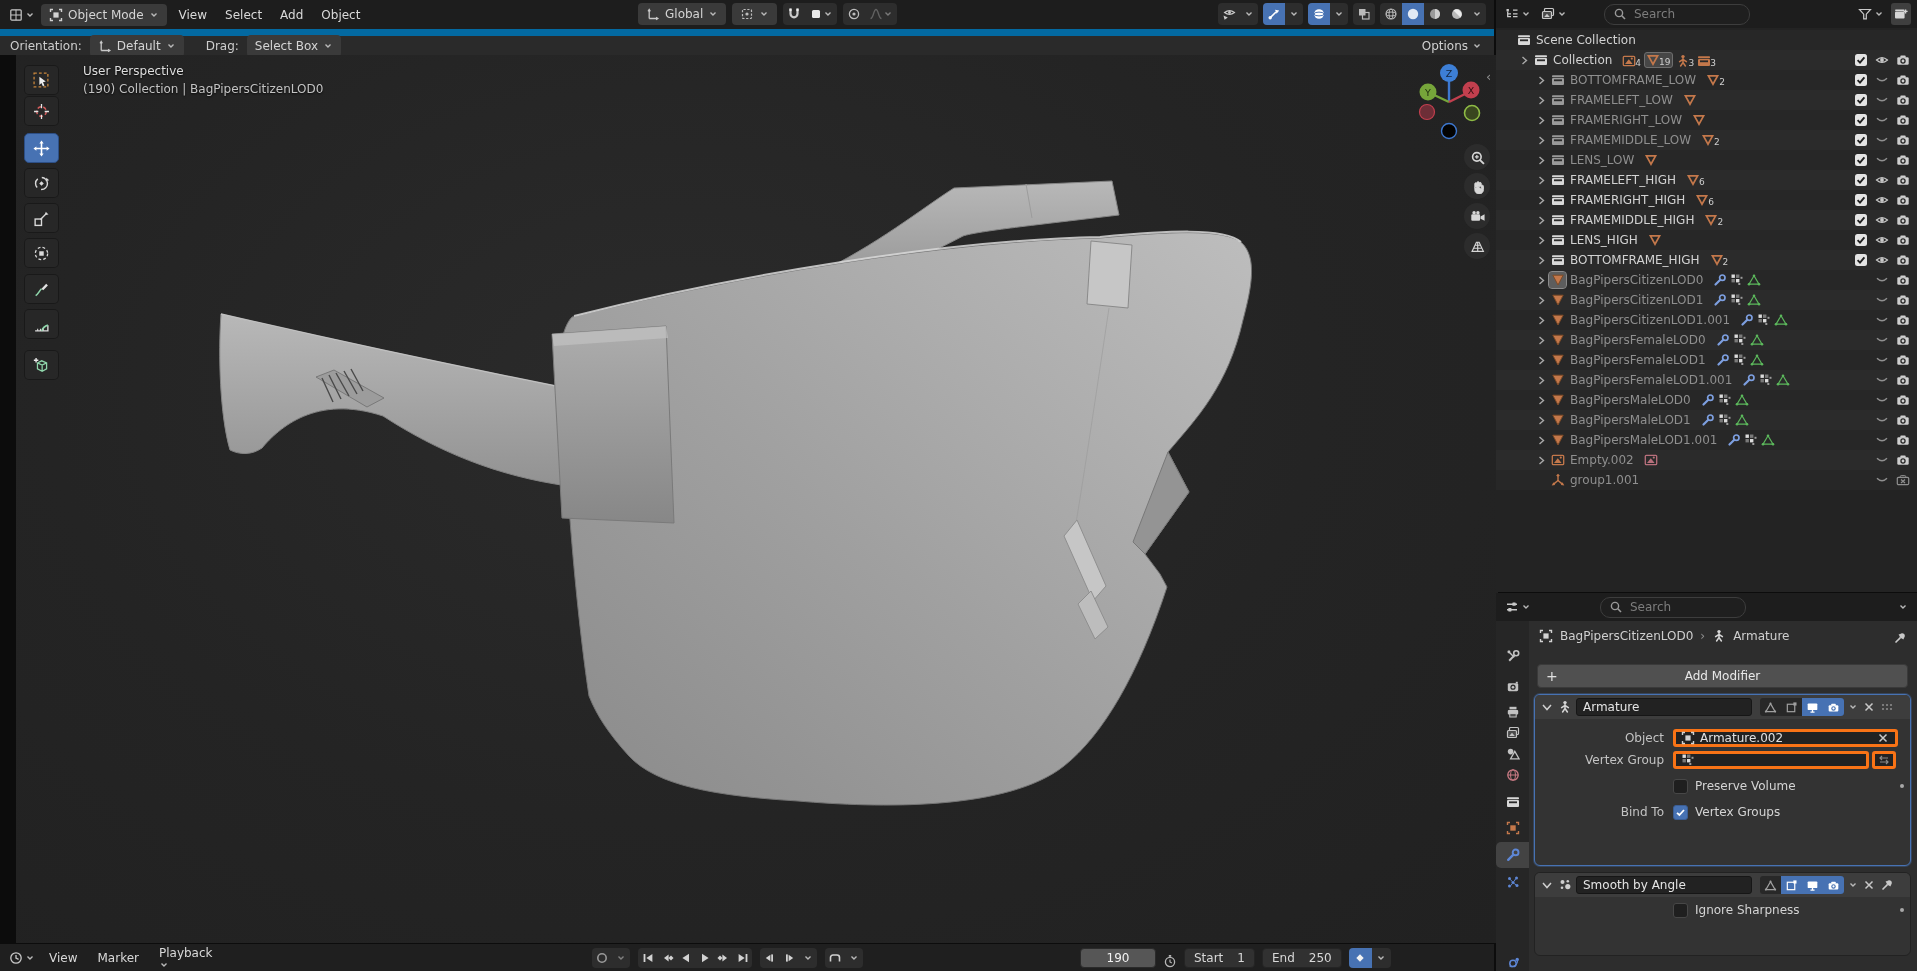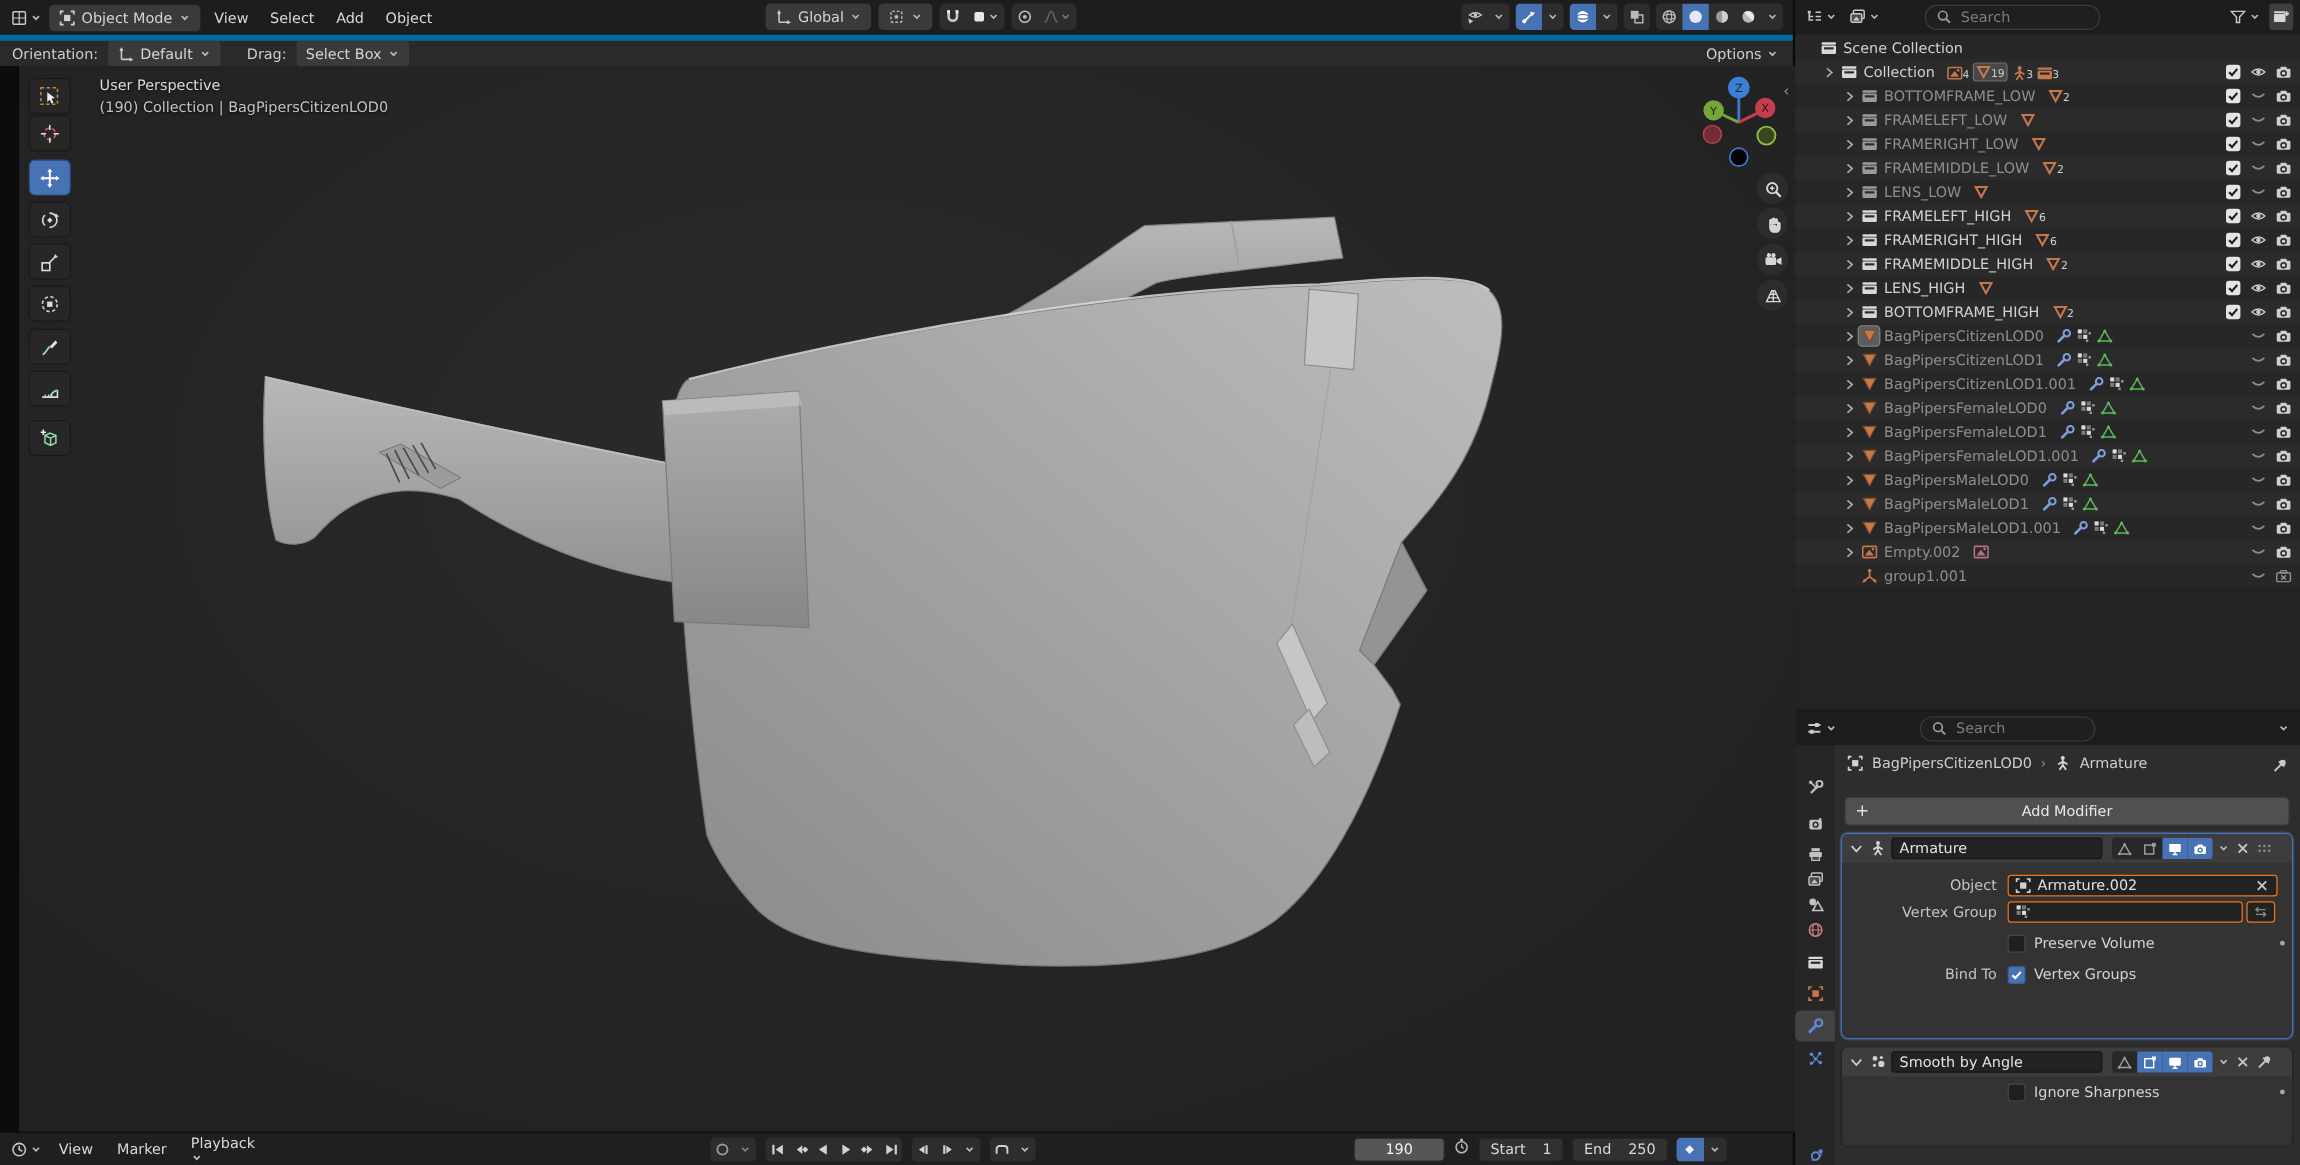--- a/index.html
+++ b/index.html
@@ -13,21 +13,21 @@
   .menuitem{padding:3px 9px;border-radius:3px;color:#d9d9d9;white-space:nowrap}
   #header-menus{display:flex;align-items:center}
   #mid-cluster{position:absolute;left:638px;top:3px;display:flex;gap:6px;align-items:center}
   #right-cluster{position:absolute;right:8px;top:3px;display:flex;gap:5px;align-items:center}
   .iconbtn{display:inline-flex;align-items:center;justify-content:center;gap:2px;border-radius:3px;padding:2px 3px;height:22px;box-sizing:border-box}
   .grp{display:flex;align-items:center;background:#2d2d2d;border-radius:4px;overflow:hidden;height:22px}
   .grp .seg{display:flex;align-items:center;justify-content:center;padding:0 4px;height:22px}
   .seg.blue{background:#4772b3}
 
   
-  #tool-settings{position:absolute;left:0;top:29px;width:1494px;height:26px;background:#2a2a2a;border-top:5px solid #0369a1;display:flex;align-items:center;gap:8px;padding:0 10px;box-sizing:border-box}
+  #tool-settings{position:absolute;left:0;top:29px;width:1494px;height:26px;background:#2a2a2a;border-top:7px solid #0369a1;display:flex;align-items:center;gap:8px;padding:0 10px;box-sizing:border-box}
   #tool-settings .lbl{color:#cdcdcd}
   #ts-options{position:absolute;right:12px;display:flex;align-items:center;gap:4px;color:#d0d0d0}
 
   
   #viewport{position:absolute;left:16px;top:55px;width:1482px;height:888px;background:radial-gradient(ellipse at 45% 38%,#2b2b2b 0%,#242424 55%,#212121 100%);overflow:hidden}
   #vp-overlay{position:absolute;left:67px;top:7px;line-height:18px;text-shadow:0 1px 2px rgba(0,0,0,.8)}
   #vp-overlay .l1{color:#dedede}
   #vp-overlay .l2{color:#c3c3c3}
   #vp-toolbar{position:absolute;left:8px;top:0;width:36px}
   .toolbtn{position:absolute;left:0;width:35px;height:30px;background:rgba(40,40,40,.92);border:1px solid rgba(0,0,0,.35);border-radius:5px;display:flex;align-items:center;justify-content:center;box-sizing:border-box}
@@ -75,34 +75,34 @@
   #add-modifier .plus{position:absolute;left:8px;font-size:14px;color:#e0e0e0}
   .modpanel{position:absolute;left:5px;right:6px;background:#333333;border-radius:6px;box-sizing:border-box}
   #panel-armature{top:73px;height:172px;border:1px solid #4772b3;box-shadow:0 0 0 1px rgba(71,114,179,.35)}
   #panel-smooth{top:251px;height:84px;border:1px solid #222}
   .mp-head{height:24px;display:flex;align-items:center;gap:4px;padding:0 5px;background:#3d3d3d;border-radius:5px 5px 0 0}
   .mp-name{flex:none;width:176px;height:18px;background:#222222;border:1px solid #161616;border-radius:3px;display:flex;align-items:center;padding:0 6px;color:#e4e4e4;box-sizing:border-box}
   .mp-toggles{display:flex;margin-left:4px;background:#282828;border-radius:3px;overflow:hidden}
   .mp-toggles .seg{width:21px;height:18px;display:flex;align-items:center;justify-content:center}
   .prow{display:flex;align-items:center;height:20px;margin-top:2px}
   .plabel{width:138px;text-align:right;padding-right:9px;color:#c3c3c3;flex:none;box-sizing:border-box}
-  .pinput{height:18px;background:#222222;border:1px solid #f97316;border-radius:3px;display:flex;align-items:center;gap:5px;padding:0 5px;color:#e0e0e0;box-sizing:border-box}
+  .pinput{height:18px;background:#222222;border:3px solid #f97316;border-radius:3px;display:flex;align-items:center;gap:5px;padding:0 5px;color:#e0e0e0;box-sizing:border-box}
   .slider{height:18px;background:#4d4d4d;border:1px solid #2a2a2a;border-radius:3px;display:flex;align-items:center;justify-content:center;color:#f0f0f0;box-sizing:border-box}
   .cbx{width:13px;height:13px;border-radius:3px;background:#1f1f1f;border:1px solid #474747;display:flex;align-items:center;justify-content:center;flex:none}
   .cbx.checked{background:#4772b3;border-color:#3a5d94}
   .dot{width:4px;height:4px;border-radius:2px;background:#a8a8a8;margin-left:auto;margin-right:6px;flex:none}
   .xspace{margin-left:auto}
 
   
   #timeline{position:absolute;left:0;top:944px;width:1494px;height:27px;background:#1f1f1f;display:flex;align-items:center}
   #tl-left{display:flex;align-items:center;gap:2px;padding-left:6px}
   #tl-transport{position:absolute;left:592px;display:flex;align-items:center;gap:8px}
   .tgrp{display:flex;background:#2d2d2d;border-radius:4px;overflow:hidden}
   .tbtn{width:19px;height:20px;display:flex;align-items:center;justify-content:center}
-  #tl-right{position:absolute;left:1128px;display:flex;align-items:flex-start;gap:7px}
+  #tl-right{position:absolute;left:1080px;display:flex;align-items:flex-end;gap:7px}
   .tl-field{background:#565656;border:1px solid #2a2a2a;border-radius:4px;height:20px;display:flex;align-items:center;justify-content:center;color:#f2f2f2;box-sizing:border-box}
   .tl-range{background:#313131;border:1px solid #242424;border-radius:4px;height:20px;display:flex;align-items:center;box-sizing:border-box;padding:0 9px;gap:14px;color:#d8d8d8}
 </style>
 </head>
 <body>
 
 <div id="main-header">
   <span class="iconbtn">
       <i>
         <svg xmlns="http://www.w3.org/2000/svg" width="14" height="14" viewBox="0 0 14 14">

